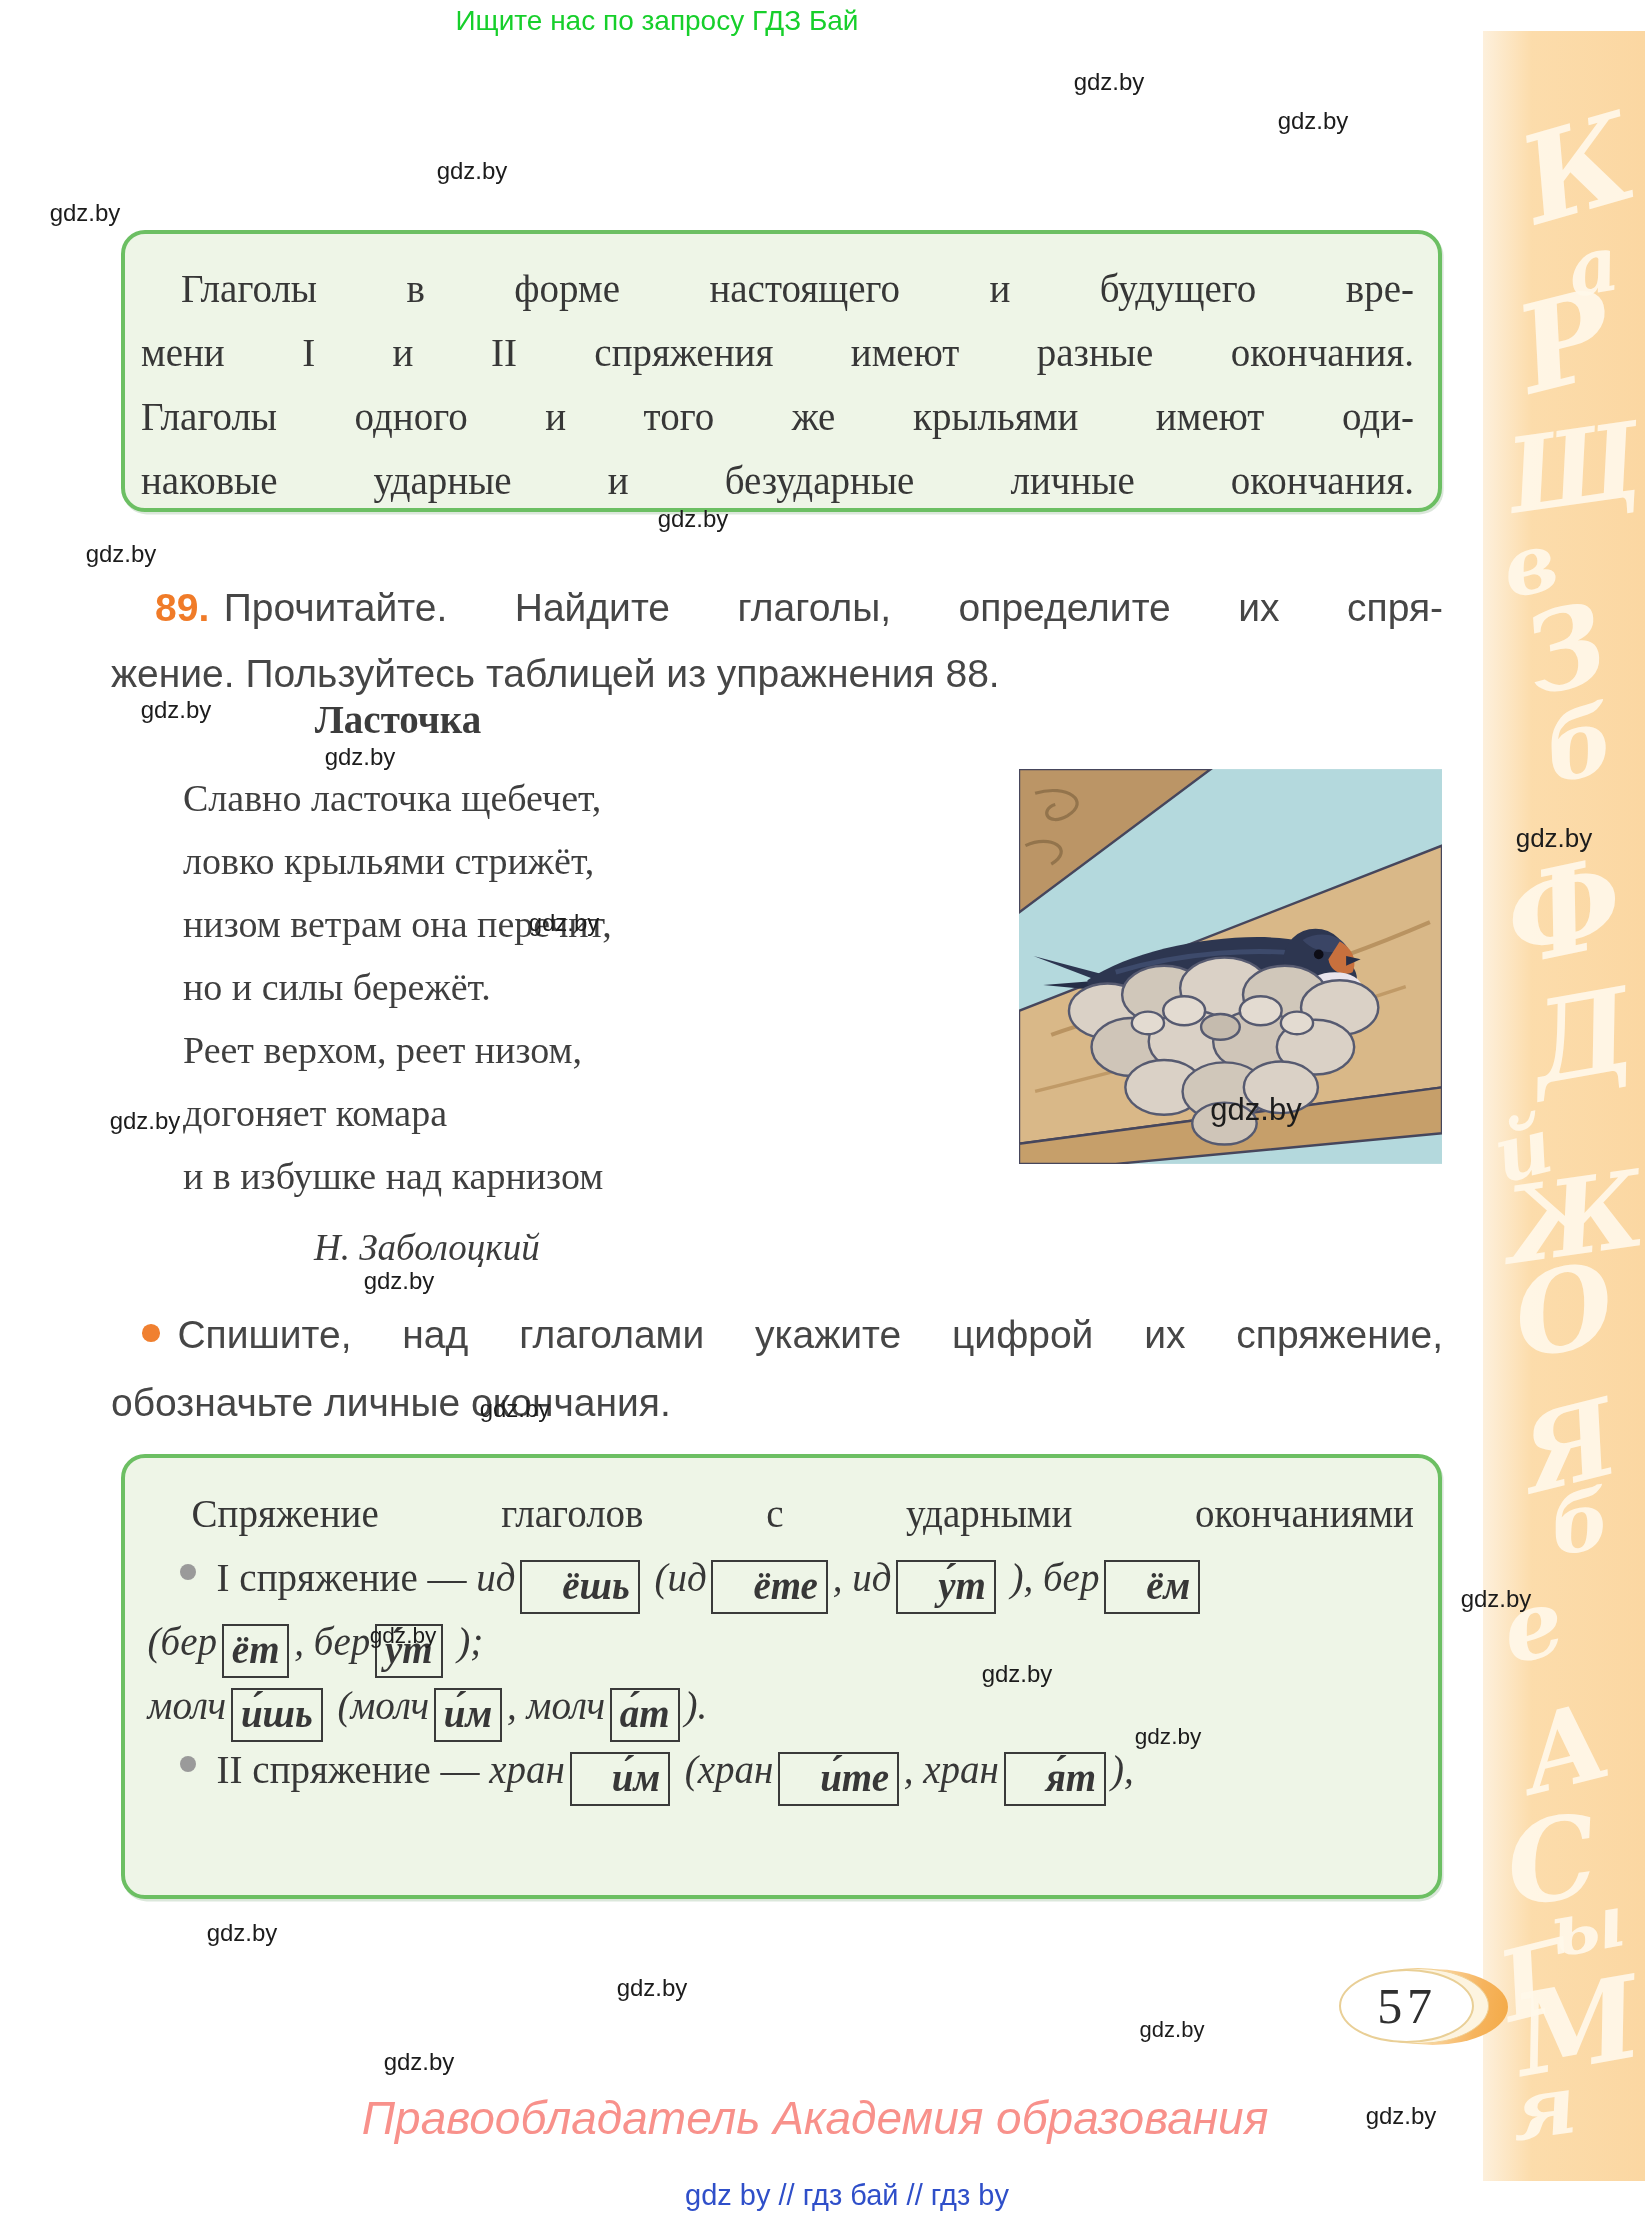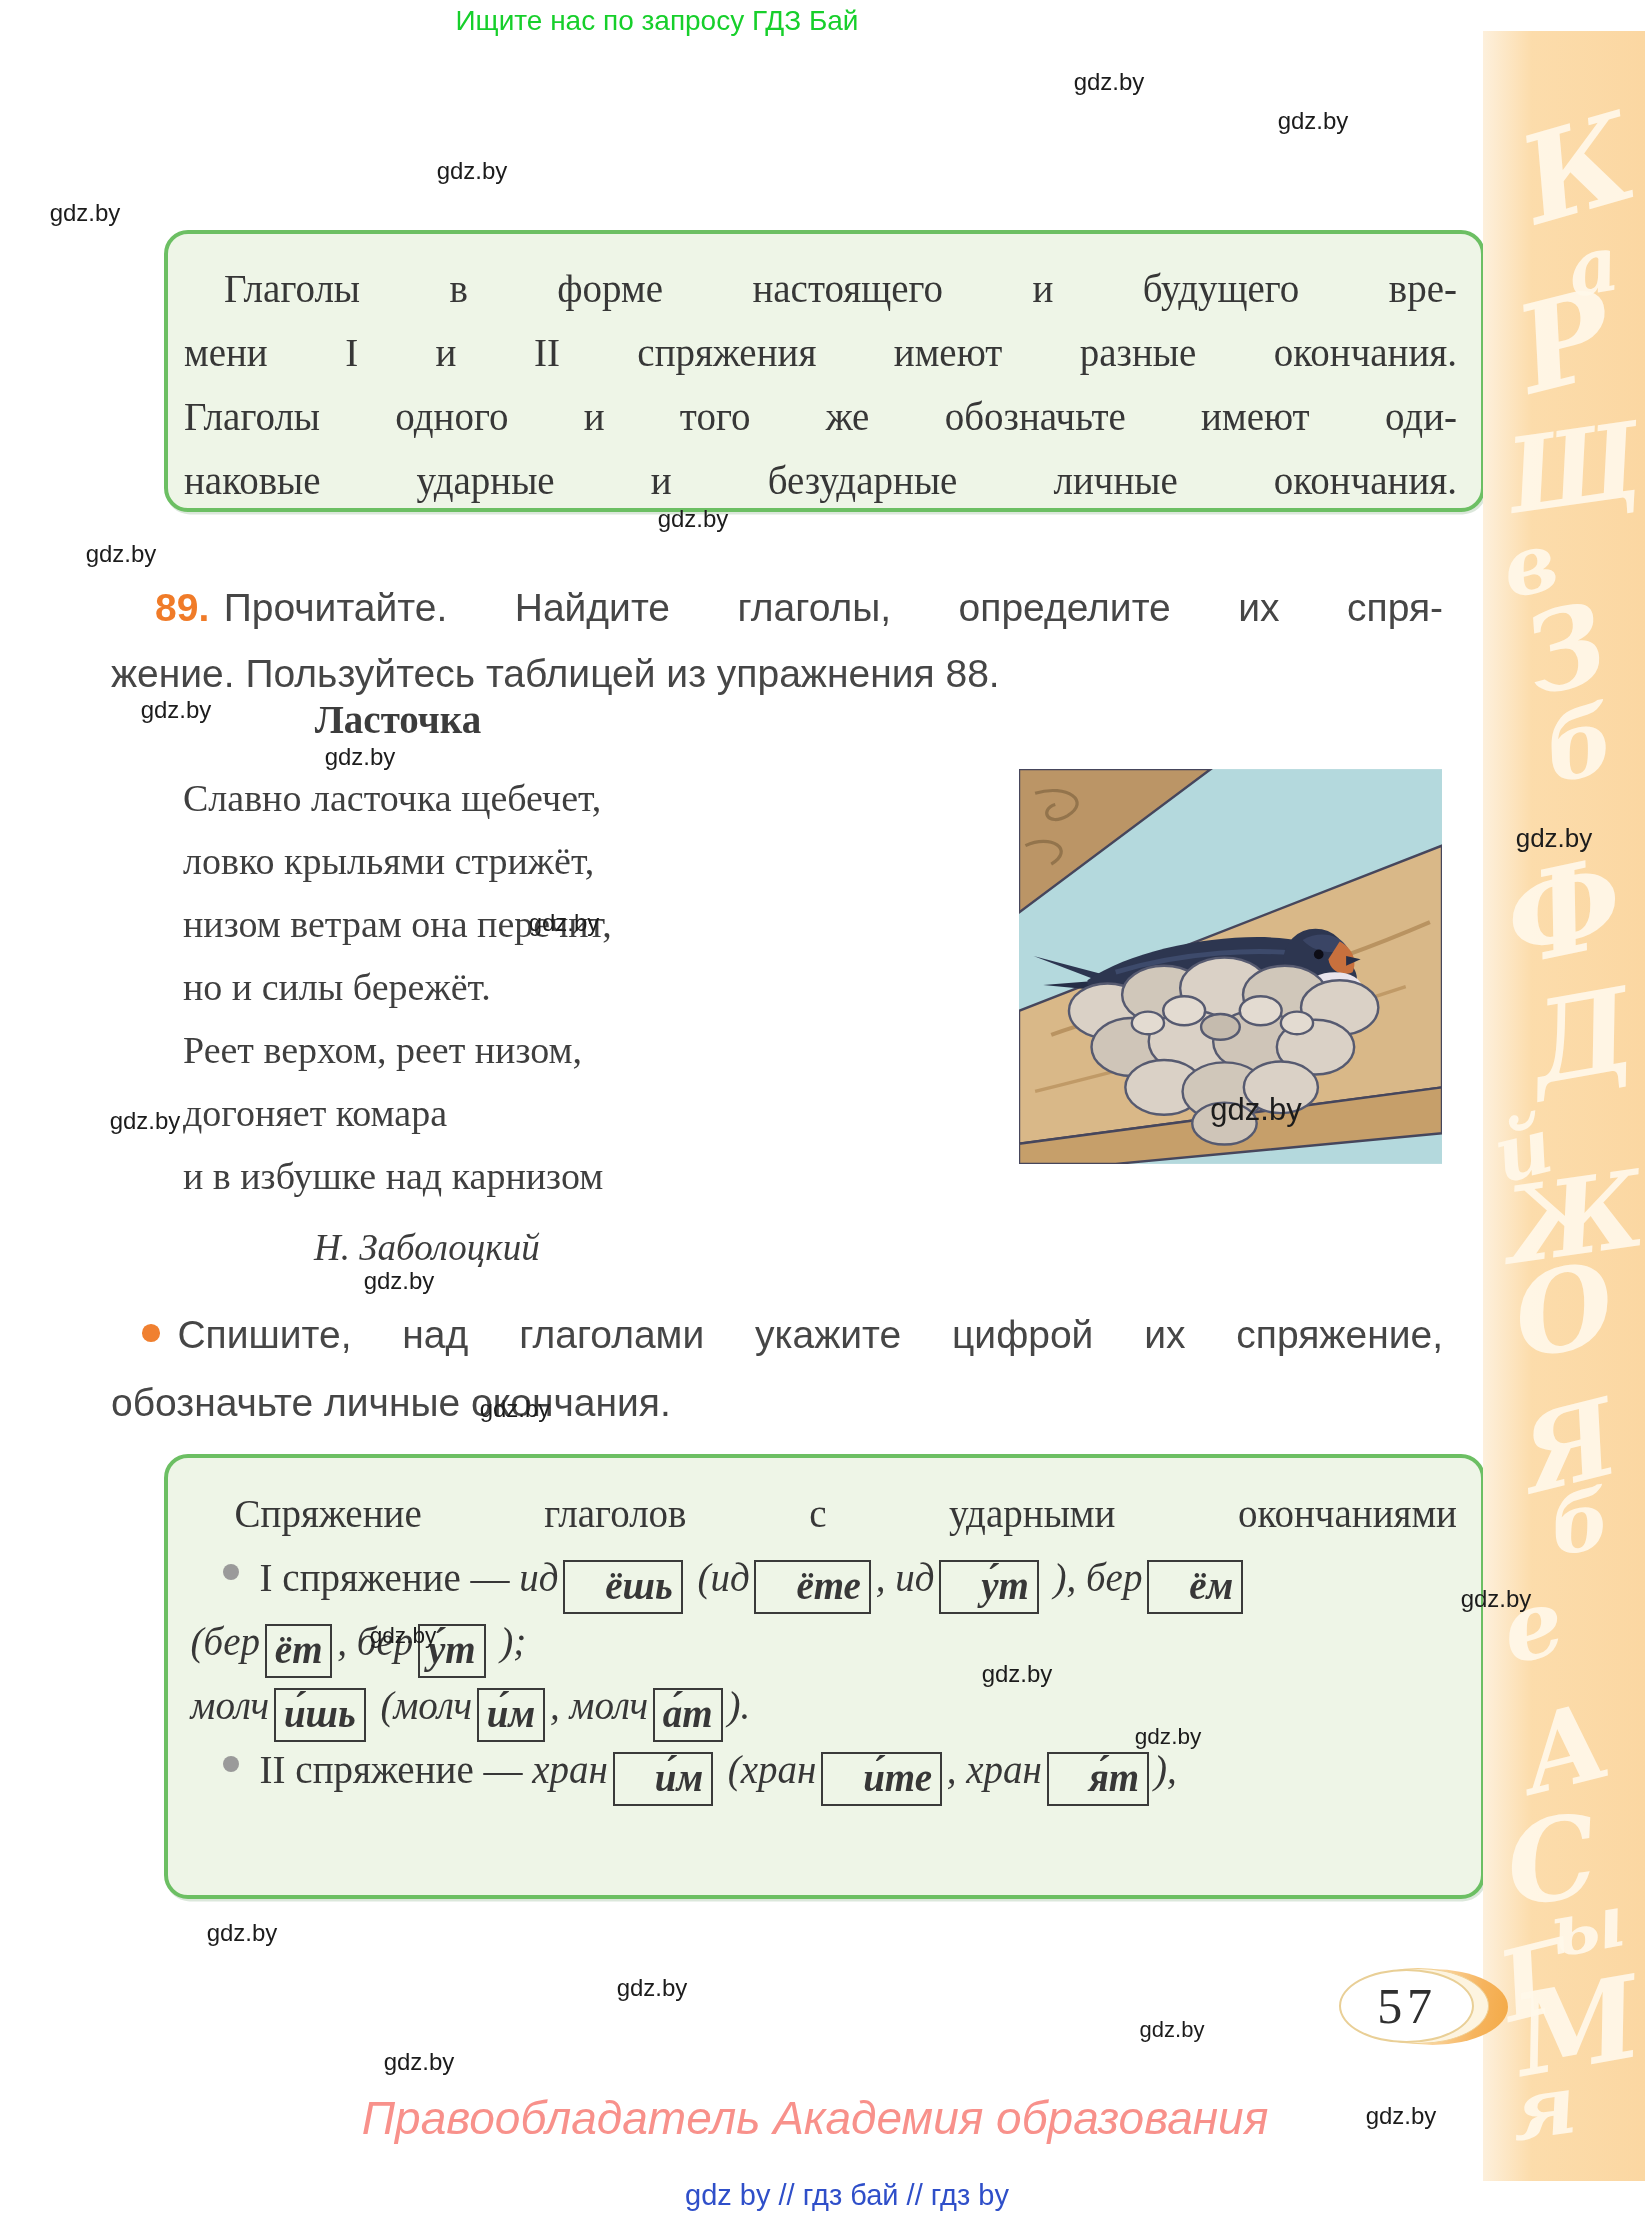--- a/index.html
+++ b/index.html
@@ -10,21 +10,21 @@
   .promo{position:absolute;top:4.8px;left:657px;transform:translateX(-50%);
          font-family:"Liberation Sans",sans-serif;font-size:28px;color:#17cf2b;white-space:nowrap;}
 
   
   .wm{position:absolute;transform:translate(-50%,-50%);font-family:"Liberation Sans",sans-serif;
       color:#1c1c1c;white-space:nowrap;z-index:40;}
 
   
   .rulebox{position:absolute;left:121px;width:1321px;background:#eef5e7;
            border:4px solid #6cbf63;border-radius:24px;box-sizing:border-box;
-           box-shadow:1.6px 2.4px 0 rgba(110,160,110,0.25);z-index:5;margin-left:43px;}
+           box-shadow:1.6px 2.4px 0 rgba(110,160,110,0.25);z-index:5;}
   .rulebox .line{height:64px;line-height:64px;font-size:39px;color:#373737;white-space:nowrap;}
   .rulebox .line.just{white-space:normal;text-align:justify;text-align-last:justify;}
   .rulebox b{font-weight:normal;}
   .rulebox .it{font-style:italic;}
   .ending{display:inline-block;border:2.4px solid #3a3a3a;padding:0 8px;margin:0 4.8px;
           line-height:47px;height:50px;font-weight:bold;font-style:italic;vertical-align:-8px;}
   .bullet-dot{display:inline-block;width:16px;height:16px;border-radius:50%;background:#9a9a9a;
               vertical-align:11.3px;margin-right:21px;}
 
   
@@ -105,21 +105,21 @@
     <span class="wm" style="left: 652px; top: 1988px; font-size: 24px;">gdz.by</span>
     <span class="wm" style="left: 1172px; top: 2030px; font-size: 22px;">gdz.by</span>
     <span class="wm" style="left: 419px; top: 2062px; font-size: 24px;">gdz.by</span>
     <span class="wm" style="left: 1401px; top: 2116px; font-size: 24px;">gdz.by</span>
     <span class="wm" style="left: 1554px; top: 838px; font-size: 26px;">gdz.by</span>
   </div>
 
 <div class="rulebox" id="rulebox1" style="top:230px;height:282px;padding:22.6px 24px 0 16px;">
     <div class="line just" style="text-indent: 40px;"><span>Глаголы в форме настоящего и будущего вре-</span></div>
     <div class="line just"><span>мени I и II спряжения имеют </span><b>разные окончания</b><b>.</b></div>
-    <div class="line just"><span>Глаголы одного и того же обозначьте имеют </span><b>оди-</b></div>
+    <div class="line just"><span>Глаголы одного и того же крыльями имеют </span><b>оди-</b></div>
     <div class="line just"><b>наковые ударные</b><span> и </span><b>безударные личные окончания</b><b>.</b></div>
   </div>
 
 <div class="ex89">
   <div class="l1"><span class="exnum">89.</span><span>Прочитайте. Найдите глаголы, определите их спря-</span></div>
   <div class="l2">жение. Пользуйтесь таблицей из упражнения 88.</div>
 </div>
 
 <div class="poem-title">Ласточка</div>
 <div class="poem" id="poem">

